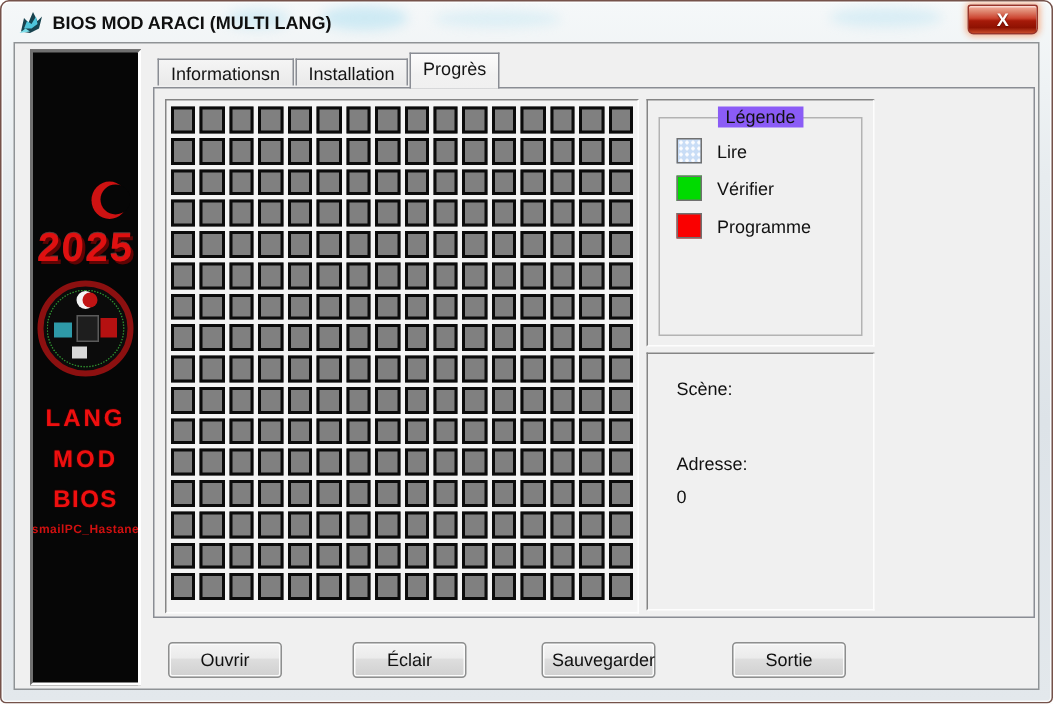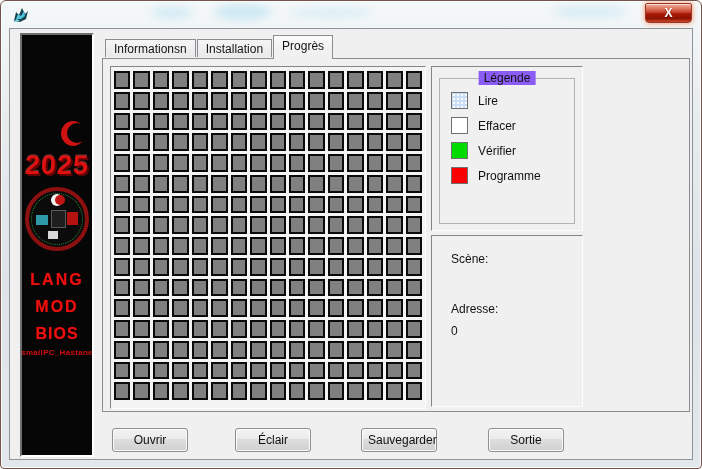--- a/index.html
+++ b/index.html
@@ -112,20 +112,21 @@
   <div class="titlebar">
     <div class="sm s1"></div>
     <div class="sm s2"></div>
     <div class="sm s3"></div>
     <div class="sm s4"></div>
     <svg class="app-icon" viewBox="0 0 18 17">
       <path d="M2 15 L4 6 L7 9 L10 2 L13 8 L16 5 L14 13 L8 16 Z" fill="#17434f"></path>
       <path d="M4 13 L6 8 L9 10 L12 5 L13 10 L9 13 Z" fill="#4ec4da"></path>
       <path d="M1 16 L5 13 L8 15 Z" fill="#7adce8"></path>
     </svg>
+    <span class="title">BIOS MOD ARACI (MULTI LANG)</span>
     <div class="close-btn">
       <span>X</span>
     </div>
   </div>
 
   <div class="client">
 
     <div class="sidebar">
       <div class="crescent"></div>
       <div class="year">2025</div>
@@ -411,24 +412,20 @@
           </div>
       </div>
 
       <div class="legend-panel">
         <div class="groupbox">
           <span class="gb-title">Légende</span>
           <div id="legend-items">
               <div class="legend-item">
                 <span class="swatch dotted" style="background-color: rgb(201, 221, 246);"></span>
                 <span class="legend-label">Lire</span>
-              </div>
-              <div class="legend-item">
-                <span class="swatch" style="background-color: rgb(255, 255, 255);"></span>
-                <span class="legend-label">Effacer</span>
               </div>
               <div class="legend-item">
                 <span class="swatch" style="background-color: rgb(0, 219, 0);"></span>
                 <span class="legend-label">Vérifier</span>
               </div>
               <div class="legend-item">
                 <span class="swatch" style="background-color: rgb(250, 0, 0);"></span>
                 <span class="legend-label">Programme</span>
               </div>
             </div>

